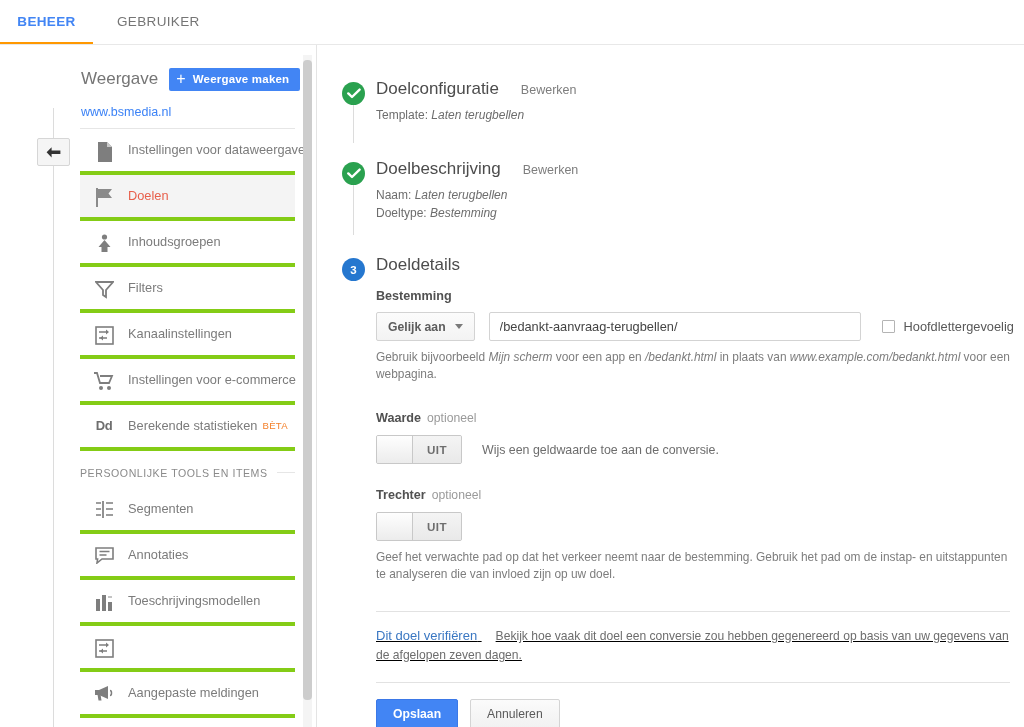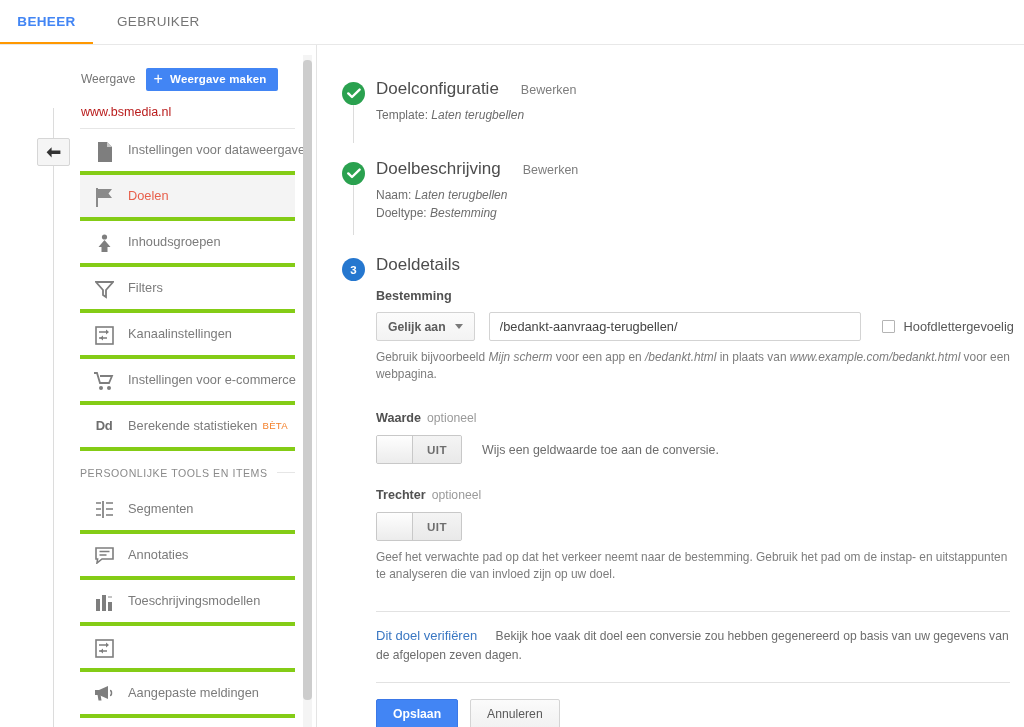--- a/index.html
+++ b/index.html
@@ -34,29 +34,29 @@
   }
   .collapse-btn svg { display: block; }
 
   
   .sidebar {
     position: absolute; left: 80px; top: 55px; width: 232px; height: 672px;
     background: #fff; overflow: hidden;
   }
   .sb-head { padding: 10px 0 0 0; }
   .sb-head-row { display: flex; align-items: center; height: 28px; padding-left: 1px; }
-  .sb-label { font-size: 12px; color: #757575; margin-right: 11px; text-align: center; }
+  .sb-label { font-size: 17px; color: #757575; margin-right: 11px; text-align: center; }
   .btn-create {
     background: #4285f4; color: #fff; border: none; border-radius: 2px;
     font-size: 11.5px; font-weight: 700; letter-spacing: .2px;
     height: 23px; padding: 0 11px 0 7px; display: inline-flex; align-items: center;
     cursor: pointer; font-family: "Liberation Sans", sans-serif;
   }
   .btn-create .plus { font-size: 16px; font-weight: 400; margin-right: 7px; line-height: 1; }
-  .sb-url { font-size: 12.5px; color: #b91c1c; padding: 12px 0 9px 1px; }
+  .sb-url { font-size: 12.5px; color: #3b82f6; padding: 12px 0 9px 1px; }
   .sb-divider { height: 1px; background: #e6e6e6; width: 215px; }
 
   .sb-item {
     display: flex; align-items: flex-start; min-height: 46px;
     border-bottom: 4px solid #84cc16; cursor: pointer; width: 215px;
     padding-top: 13px;
   }
   .sb-item.selected { background: #f4f4f4; }
   .sb-ico {
     width: 48px; min-width: 48px; display: flex; justify-content: center;
@@ -396,21 +396,21 @@
           <div class="toggle">
             <span class="knob"></span>
             <span class="lbl">UIT</span>
           </div>
         </div>
         <div class="hint" style="max-width:636px;">Geef het verwachte pad op dat het verkeer neemt naar de bestemming. Gebruik het pad om de instap- en uitstappunten te analyseren die van invloed zijn op uw doel.</div>
       </div>
 
       <div class="rule" style="margin-top:28px;width:634px;"></div>
 
-      <div style="margin-top:14px;max-width:636px;">
+      <div style="margin-top:14px;max-width:636px;text-decoration:underline;">
         <span class="verify-link">Dit doel verifiëren</span>
         <span class="verify-desc" style="margin-left:14px;">Bekijk hoe vaak dit doel een conversie zou hebben gegenereerd op basis van uw gegevens van de afgelopen zeven dagen.</span>
       </div>
 
       <div class="rule" style="margin-top:18px;width:634px;"></div>
 
       <div class="row" style="margin-top:16px;gap:12px;">
         <button class="btn btn-primary">Opslaan</button>
         <button class="btn btn-default">Annuleren</button>
       </div>

